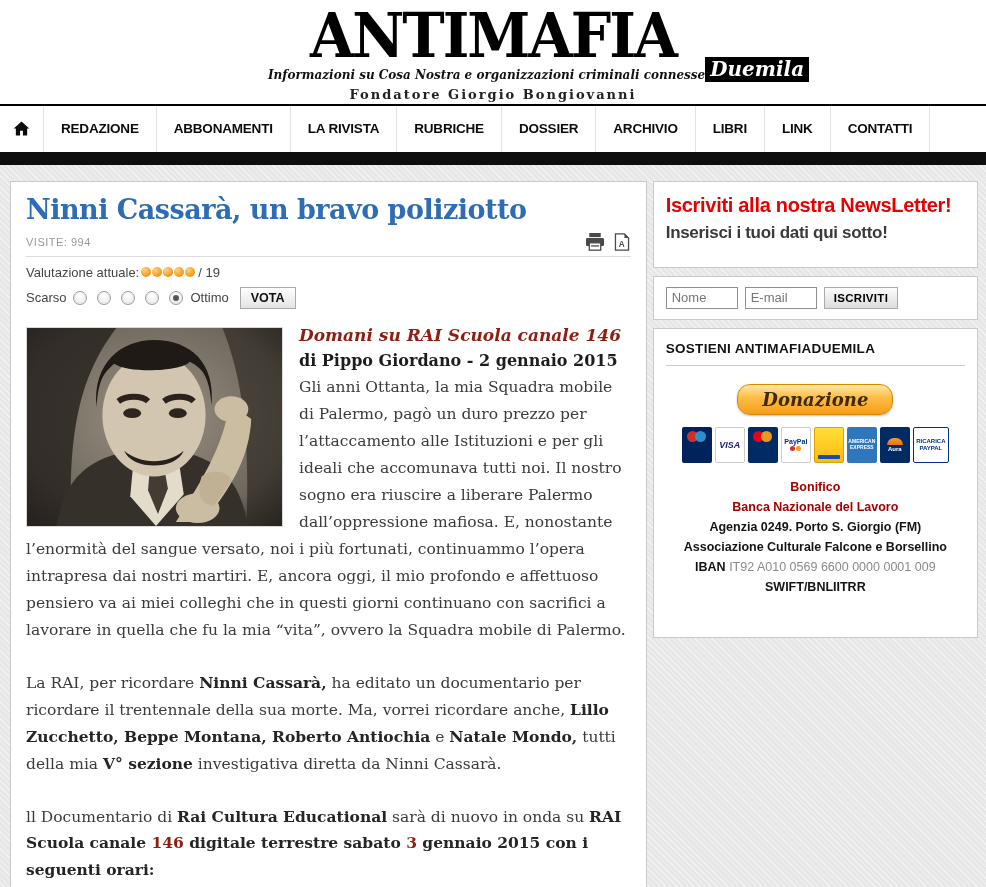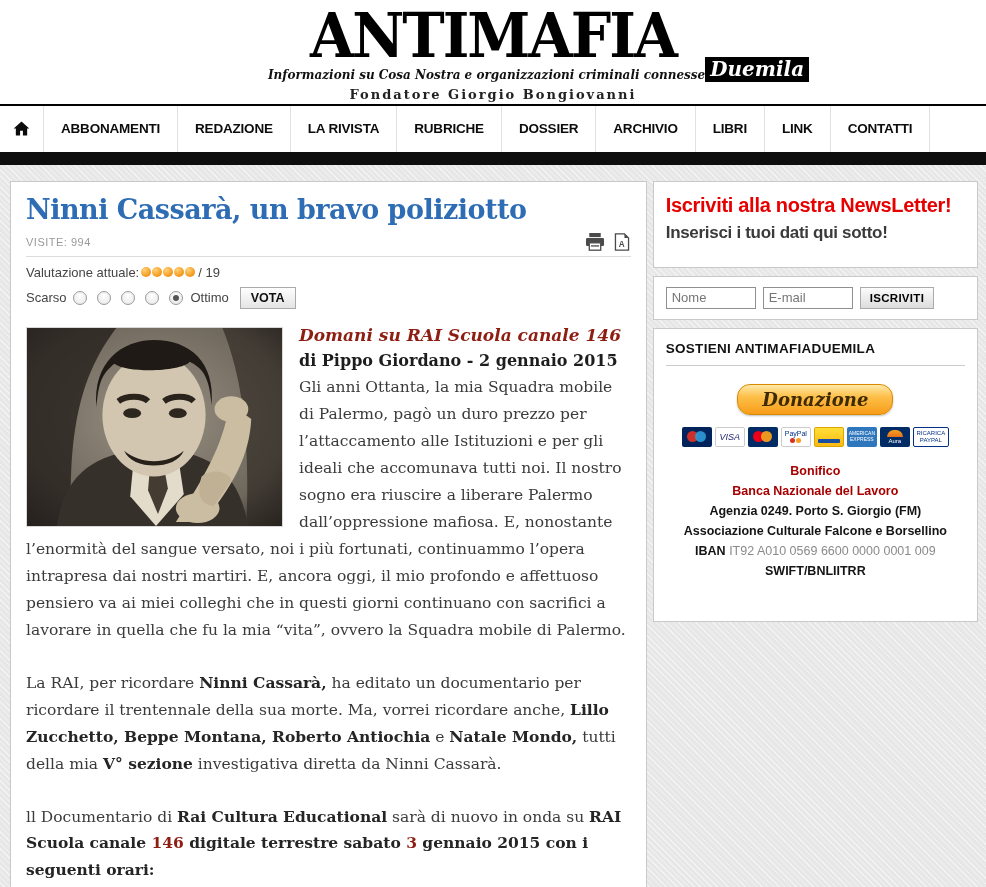--- a/index.html
+++ b/index.html
@@ -68,33 +68,33 @@
   .schedule{margin-top:-26px;margin-bottom:26px}
   .seg-b{font-weight:bold;color:#252525}
   .seg-br{font-weight:bold;color:#8e1d12}
 
   
   .sidebar{width:326px;display:flex;flex-direction:column;gap:8px}
   .side-box{background:#fff;border:1px solid #c9c9c9;padding:12px 12px}
   .nl-title{color:#e80000;font-weight:bold;font-size:20px;letter-spacing:-.3px}
   .nl-sub{color:#3a3a3a;font-weight:bold;font-size:17px;margin-top:6px;letter-spacing:-.3px}
   .nl-form{display:flex;align-items:center;gap:7px;padding:10px 12px}
-  .nl-input{width:90px;height:22px;border:1px solid #8f8f8f;font-size:13px;padding:2px 5px;color:#333}
+  .nl-input{width:72px;height:22px;border:1px solid #8f8f8f;font-size:13px;padding:2px 5px;color:#333}
   .nl-submit{font-weight:bold;font-size:11.5px;background:linear-gradient(#fcfcfc,#dcdcdc);
              border:1px solid #aaa;padding:4px 9px;cursor:pointer;letter-spacing:.3px}
   .support-head{font-weight:bold;font-size:13.5px;color:#111;letter-spacing:.3px;
                 padding-bottom:9px;border-bottom:1px solid #ccc}
   .donate-wrap{text-align:center;margin:18px 0 12px}
   .donate-btn{display:inline-block;font-family:"DejaVu Serif",serif;font-style:italic;font-weight:bold;
               font-size:18px;color:#3e2a00;background:linear-gradient(#ffe9a8,#fdc04a 40%,#f79d18);
               border:1px solid #d98a00;border-radius:13px;padding:4px 24px;cursor:pointer;
               box-shadow:0 1px 2px rgba(0,0,0,.25)}
   .payments{display:flex;justify-content:center;align-items:center;gap:3px;margin-bottom:4px}
-  .chip{height:20px;border-radius:2px;display:flex;align-items:center;justify-content:center;
-        font-weight:normal;overflow:hidden;position:relative}
+  .chip{height:36px;border-radius:2px;display:flex;align-items:center;justify-content:center;
+        font-weight:bold;overflow:hidden;position:relative}
   .chip-maestro{width:30px;background:#00235c}
   .chip-mc{width:30px;background:#002b64}
   .cc-circ{width:11px;height:11px;border-radius:50%;position:absolute;top:4px}
   .chip-visa{width:30px;background:#fff;border:1px solid #ccc;color:#1a1f71;font-style:italic;font-size:9px}
   .chip-paypal{width:30px;background:#fff;border:1px solid #ccc;color:#003087;font-size:7px;flex-direction:column;line-height:1}
   .pp-dots{display:flex;gap:1px;margin-top:1px}
   .pp-dot{width:5px;height:5px;border-radius:50%}
   .chip-postepay{width:30px;background:linear-gradient(#ffdf37,#fdb913);border:1px solid #d8a500}
   .pp-stripe{position:absolute;bottom:3px;left:3px;right:3px;height:4px;background:#1a4ea0;border-radius:1px}
   .chip-amex{width:30px;background:#2e77bc;color:#fff;font-size:5px;text-align:center;line-height:1.1}
@@ -123,22 +123,22 @@
   </header>
 
   <div class="nav-wrap">
     <nav>
       <div class="nav-home">
         <svg width="17" height="17" viewBox="0 0 24 24">
           <path d="M12 2 1 12h3v10h6v-7h4v7h6V12h3Z" fill="#0c0c0c"></path>
         </svg>
       </div>
       <div style="display:flex">
+          <div class="nav-item">REDAZIONE</div>
           <div class="nav-item">ABBONAMENTI</div>
-          <div class="nav-item">REDAZIONE</div>
           <div class="nav-item">LA RIVISTA</div>
           <div class="nav-item">RUBRICHE</div>
           <div class="nav-item">DOSSIER</div>
           <div class="nav-item">ARCHIVIO</div>
           <div class="nav-item">LIBRI</div>
           <div class="nav-item">LINK</div>
           <div class="nav-item">CONTATTI</div>
         </div>
     </nav>
     <div class="nav-black-bar"></div>

